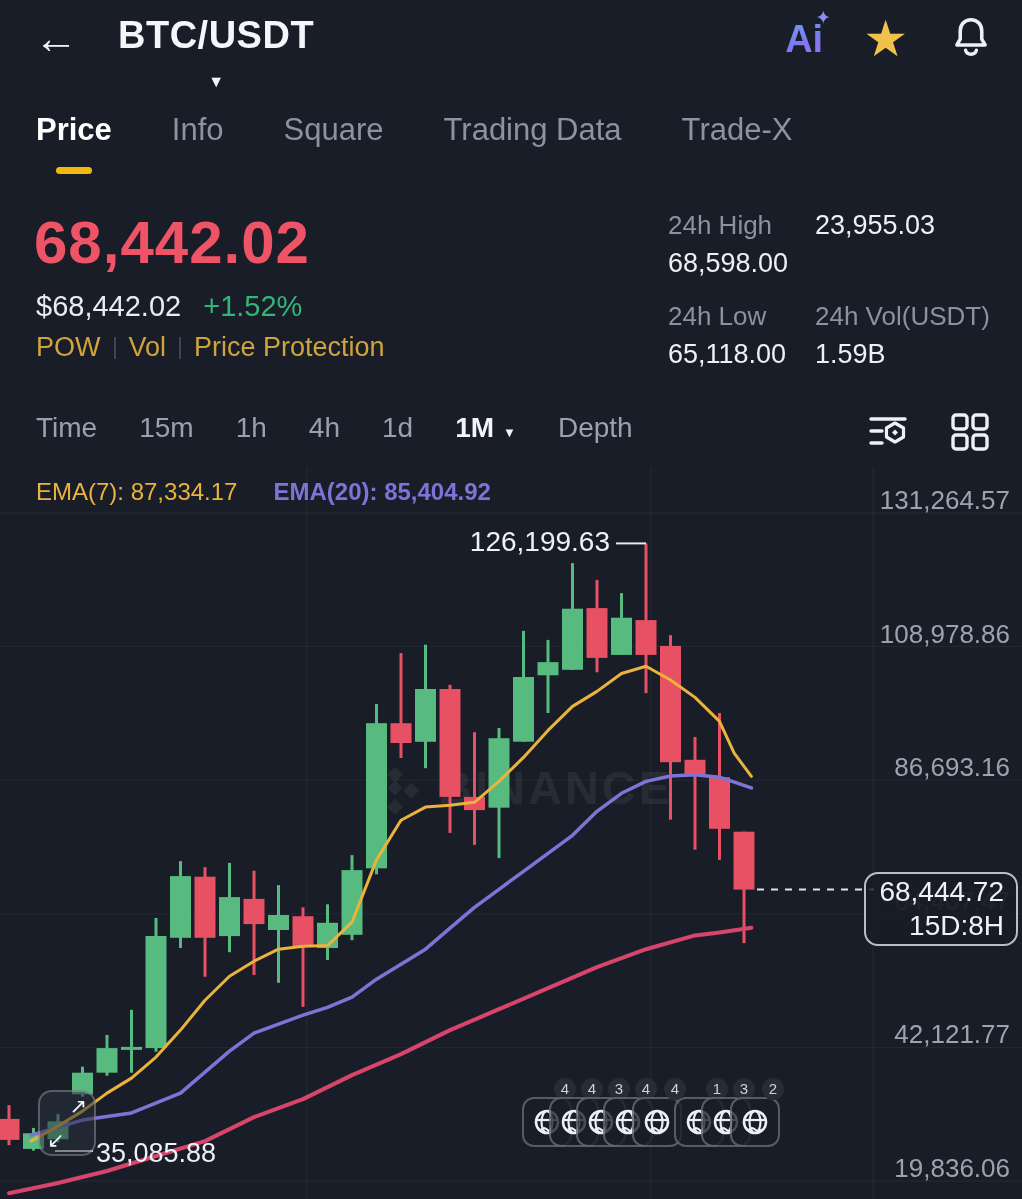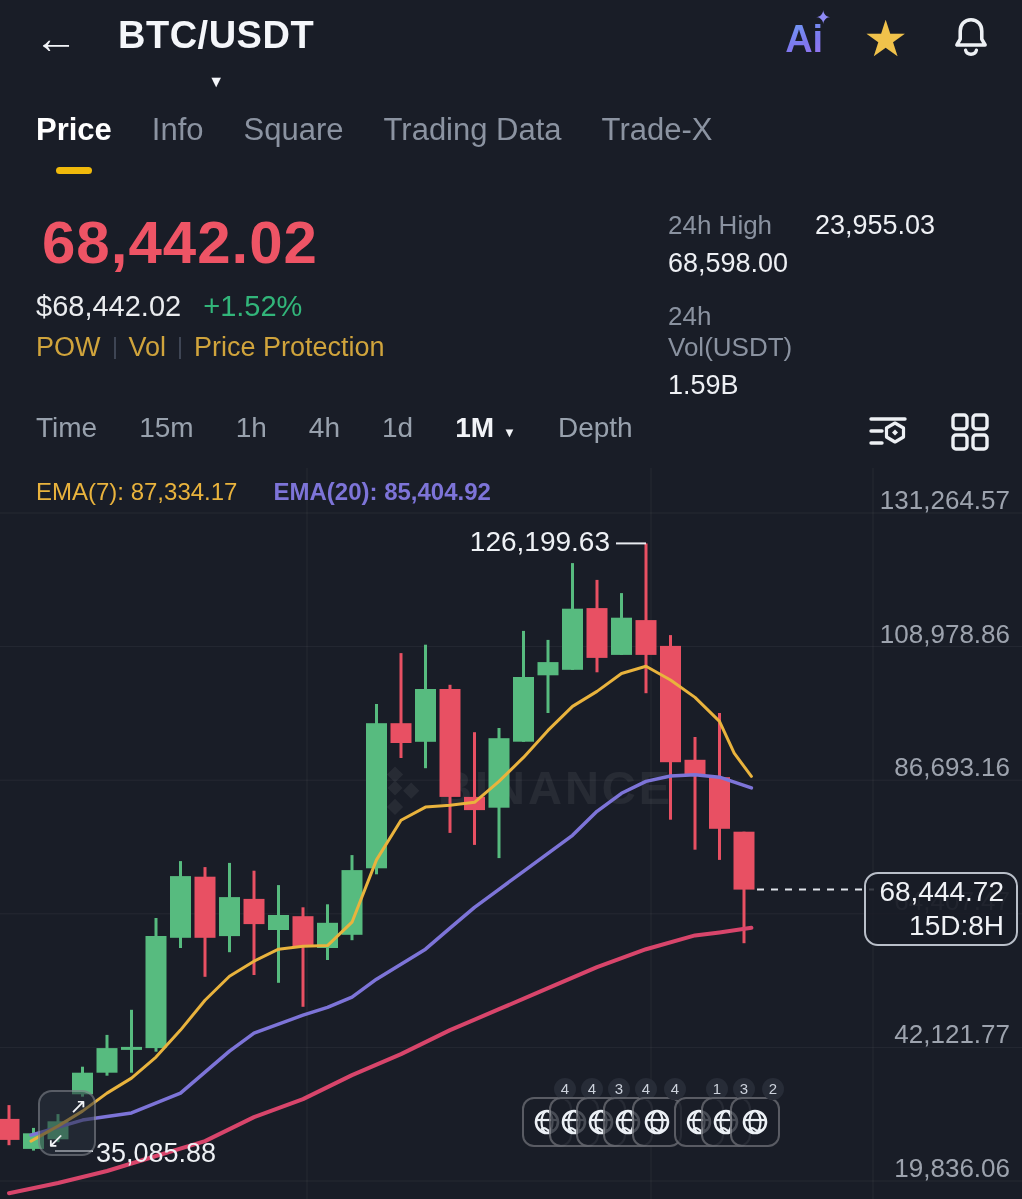--- a/index.html
+++ b/index.html
@@ -12,27 +12,27 @@
   .pair-title{font-size:38px;font-weight:700;color:#f4f6fa;letter-spacing:.5px;}
   .caret{font-size:16px;color:#f4f6fa;}
   .header-right{position:absolute;right:28px;top:8px;display:flex;align-items:center;gap:40px;height:62px;}
   .ai-logo{position:relative;font-size:38px;font-weight:700;
      background:linear-gradient(160deg,#6f9bf5 10%,#7d78ee 55%,#9d74f2 100%);
      -webkit-background-clip:text;background-clip:text;color:transparent;}
   .ai-spark{position:absolute;top:-12px;right:-8px;font-size:19px;color:#8e8af5;}
   .star-icon{font-size:50px;color:#f0c24b;line-height:50px;}
 
   
-  .tabs{position:absolute;left:36px;top:112px;display:flex;gap:40px;font-size:31px;color:#8b93a1;}
+  .tabs{position:absolute;left:36px;top:112px;display:flex;gap:60px;font-size:31px;color:#8b93a1;}
   .tab{position:relative;padding-bottom:18px;}
   .tab.active{color:#fff;font-weight:700;}
   .tab-underline{position:absolute;left:50%;transform:translateX(-50%);bottom:-8px;width:36px;height:7px;border-radius:4px;background:#f0b90b;}
 
   
-  .last-price{position:absolute;left:34px;top:208px;font-size:60px;font-weight:700;color:#ee5465;letter-spacing:1px;margin-left:8px;}
+  .last-price{position:absolute;left:34px;top:208px;font-size:60px;font-weight:700;color:#ee5465;letter-spacing:1px;}
   .fiat-row{position:absolute;left:36px;top:290px;font-size:29px;color:#eaecef;}
   .change{color:#32b57a;margin-left:14px;}
   .tags-row{position:absolute;left:36px;top:332px;display:flex;align-items:center;gap:13px;font-size:27px;color:#d0a43c;}
   .tag-sep{width:2px;height:22px;background:#3e4554;}
 
   
   .stats{position:absolute;left:668px;top:210px;display:grid;grid-template-columns:147px auto;column-gap:0;row-gap:22px;}
   .stat-label{font-size:26px;color:#8a92a0;margin-bottom:7px;}
   .stat-value{font-size:27px;color:#eef0f4;}
 
@@ -111,20 +111,24 @@
       <span>Price Protection</span>
     </div>
 
   <div class="stats" id="stats">
       <div>
         <div class="stat-label">24h High</div>
         <div class="stat-value">68,598.00</div>
       </div>
       <div>
         <div class="stat-value">23,955.03</div>
+      </div>
+      <div>
+        <div class="stat-label">24h Low</div>
+        <div class="stat-value">65,118.00</div>
       </div>
       <div>
         <div class="stat-label">24h Vol(USDT)</div>
         <div class="stat-value">1.59B</div>
       </div>
     </div>
 
   <div class="time-row" id="time-row">
       <div class="interval">Time</div>
       <div class="interval">15m</div>

